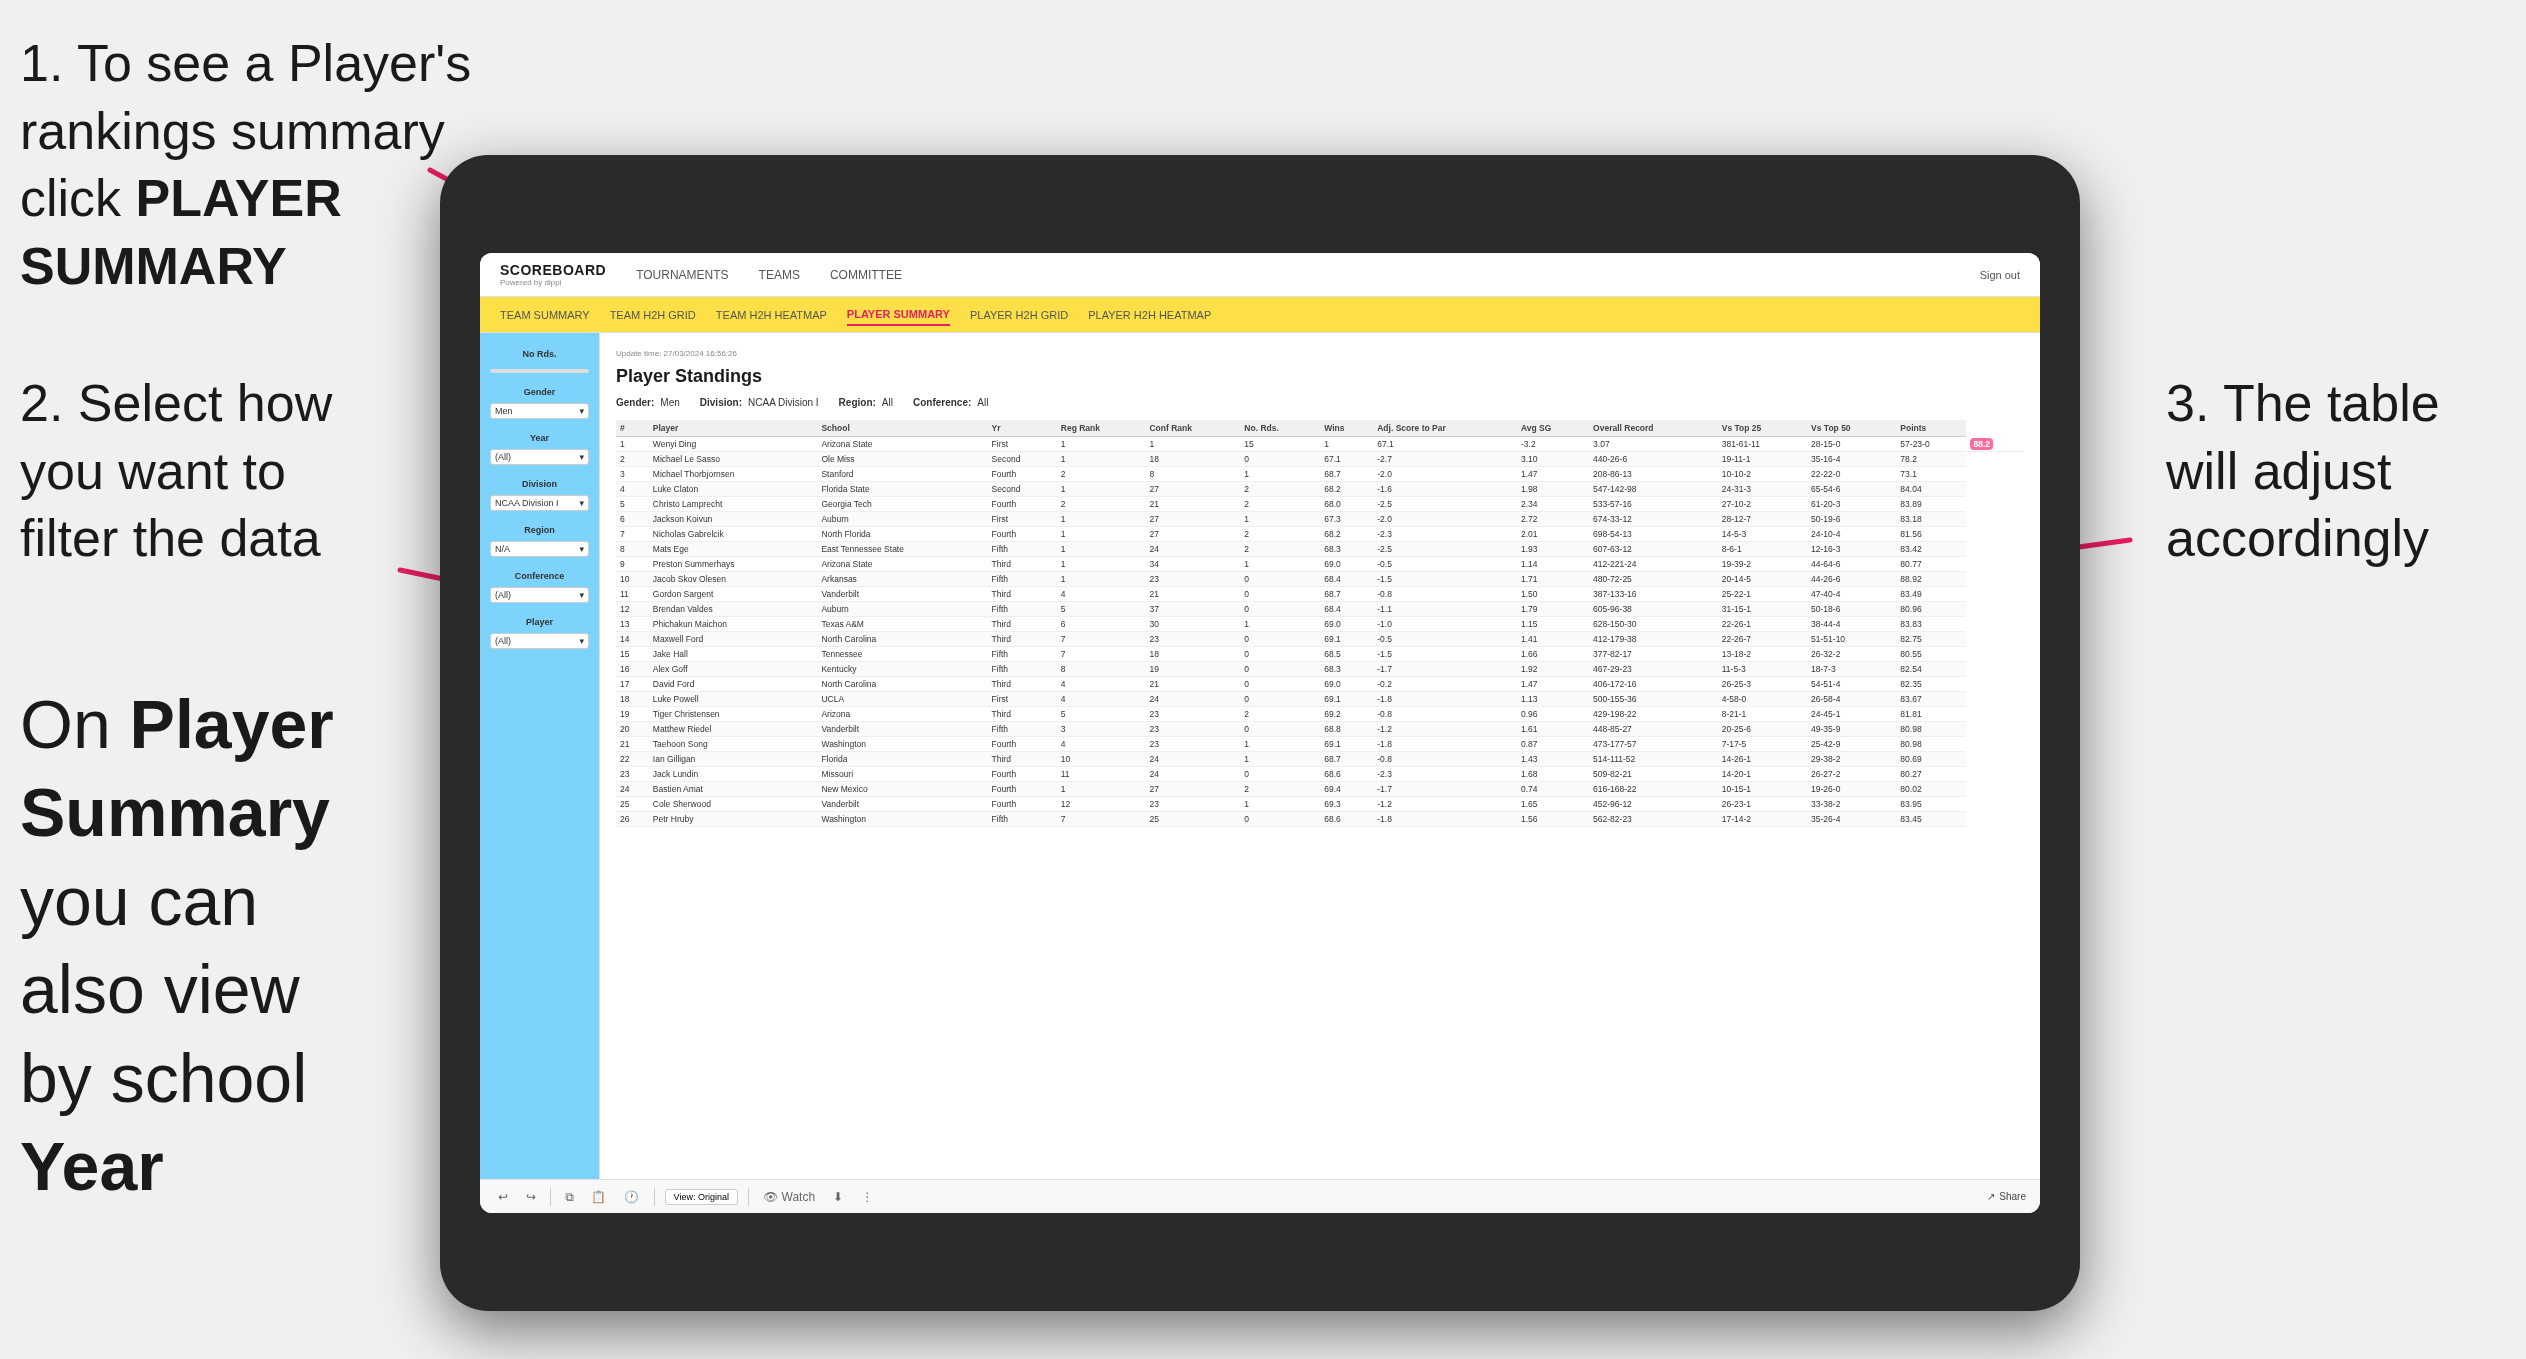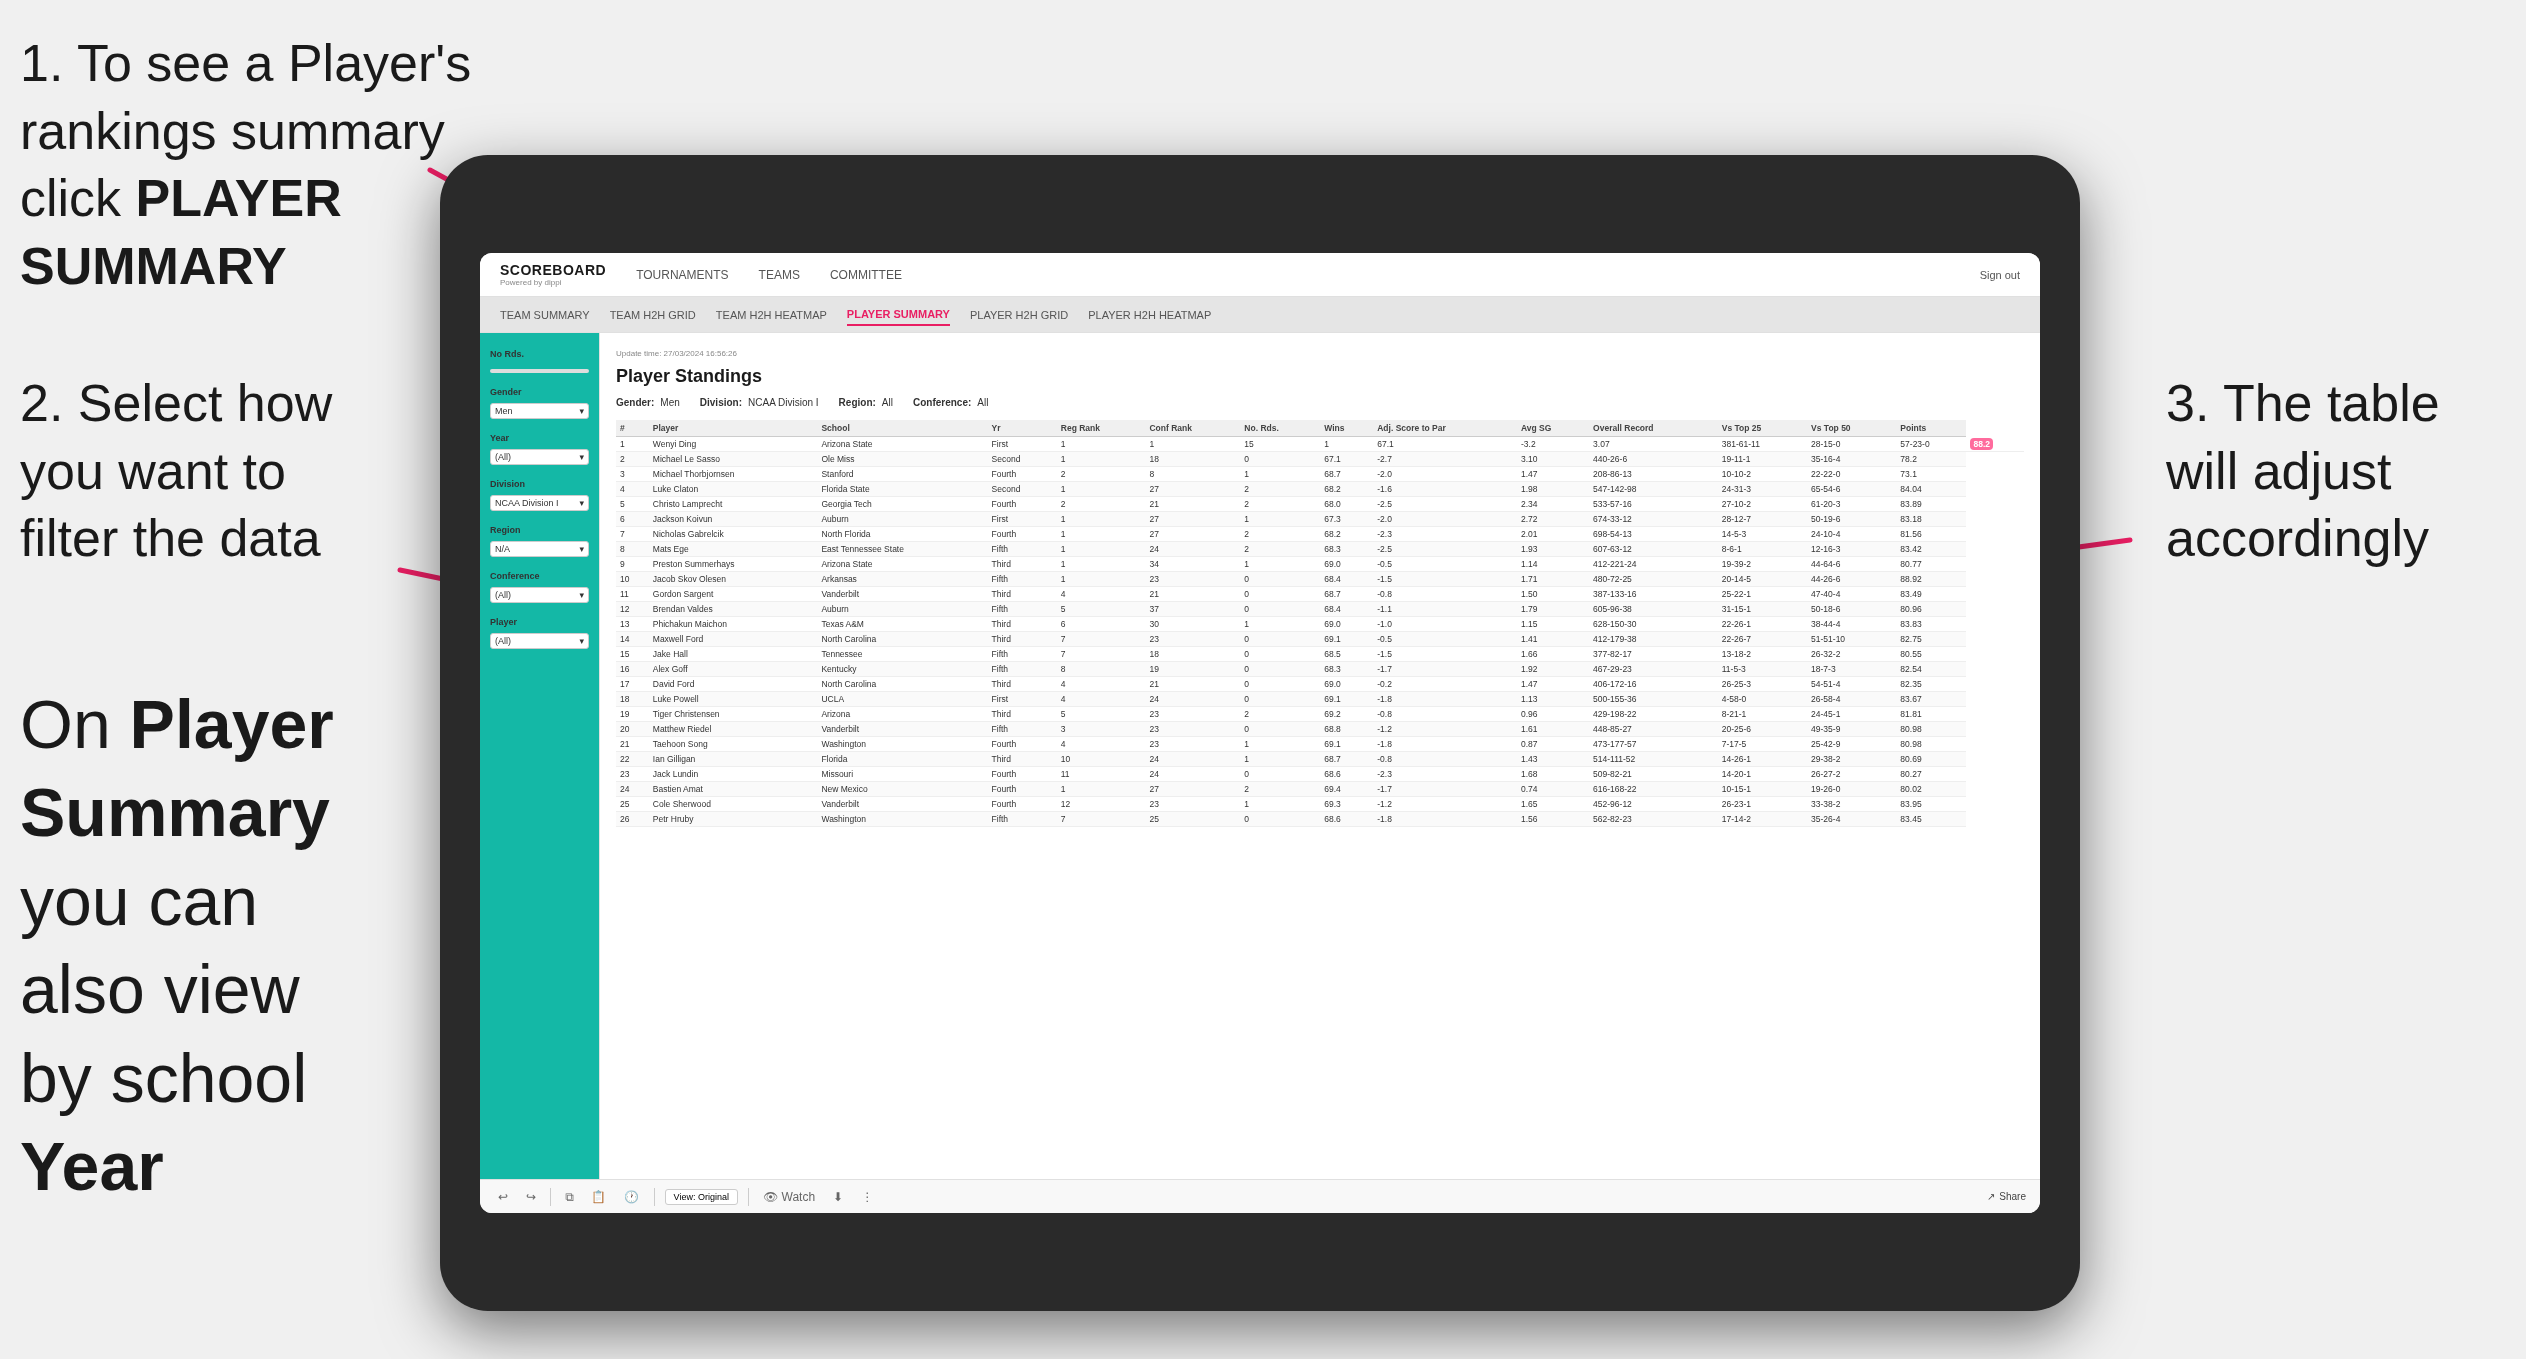--- a/index.html
+++ b/index.html
@@ -141,21 +141,21 @@
       color: #555;
       justify-content: flex-end;
     }
 
     
     .sub-navbar {
       display: flex;
       align-items: center;
       padding: 0 20px;
       height: 36px;
-      background: #e5e5e5;
+      background: #fde047;
       border-bottom: 1px solid #e0e0e0;
       gap: 20px;
     }
 
     .sub-nav-item {
       font-size: 11px;
       color: #555;
       cursor: pointer;
       padding: 4px 0;
     }
@@ -169,27 +169,28 @@
     
     .main-content {
       display: flex;
       flex: 1;
       overflow: hidden;
     }
 
     
     .sidebar {
       width: 120px;
-      background: #14b8a6;
+      background: #7dd3fc;
       border-right: 1px solid #e0e0e0;
       padding: 16px 10px;
       display: flex;
       flex-direction: column;
       gap: 14px;
       font-size: 10px;
+      text-align: center;
     }
 
     .sidebar-section {
       display: flex;
       flex-direction: column;
       gap: 4px;
     }
 
     .sidebar-label {
       font-size: 9px;

